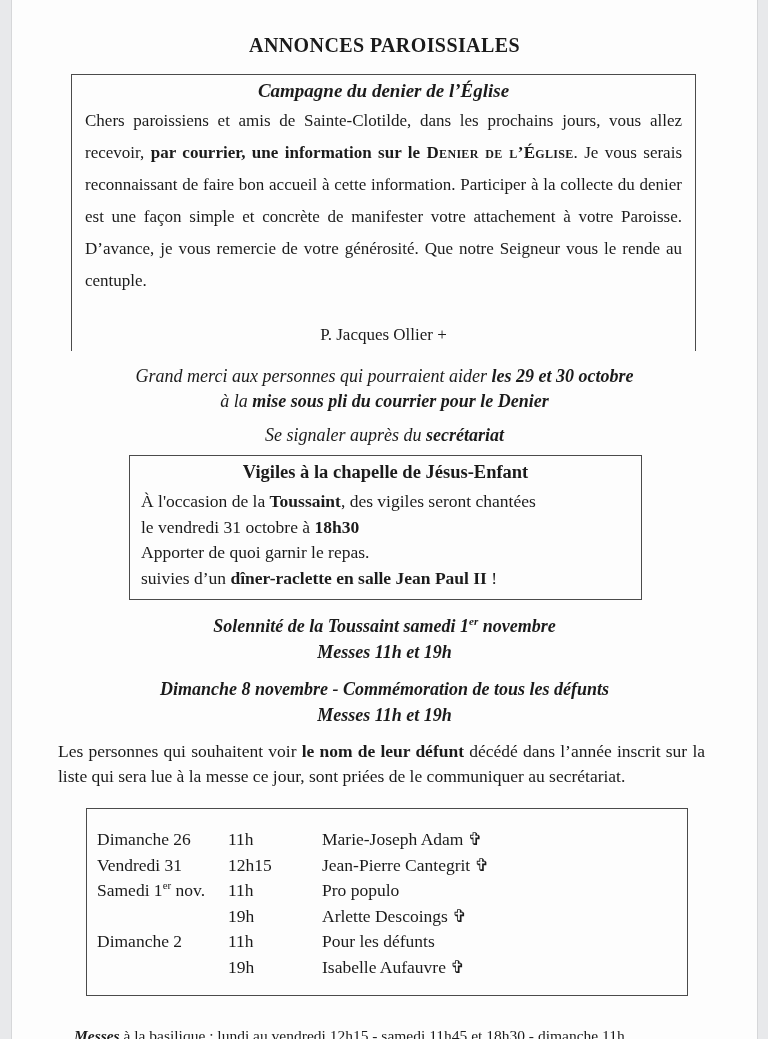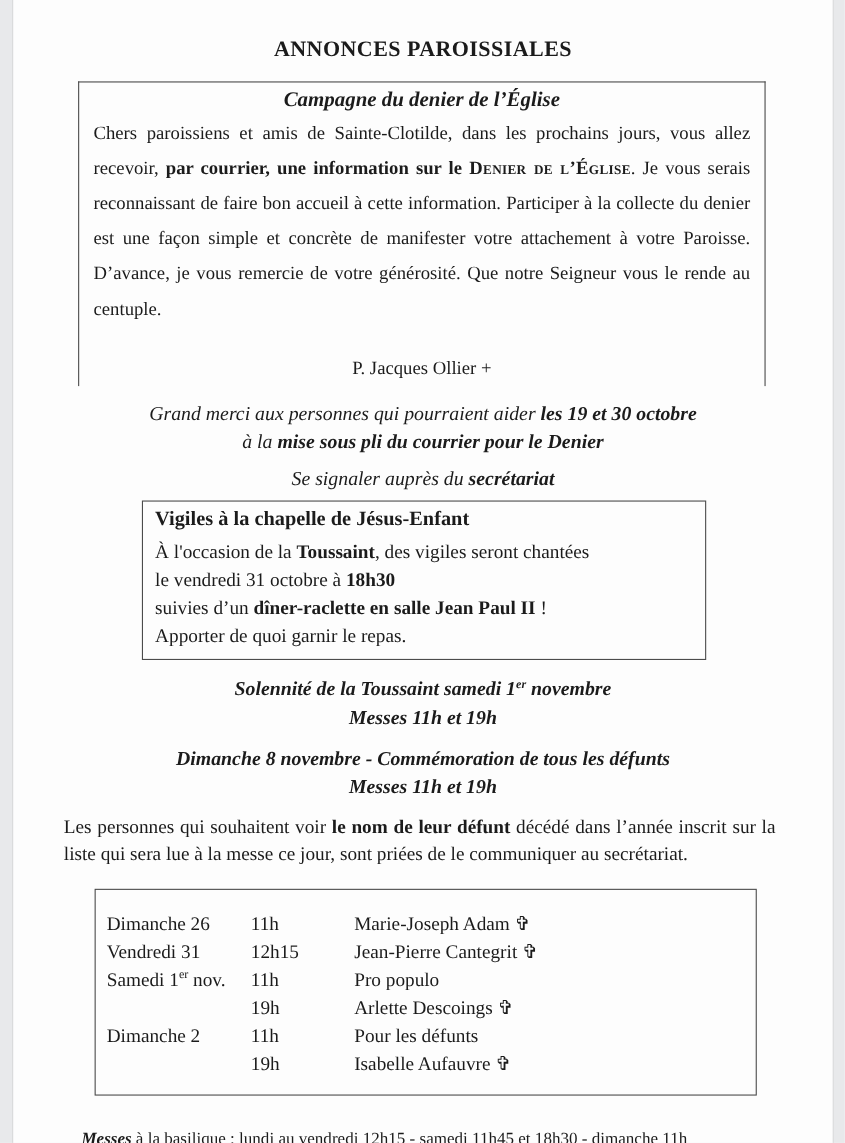--- a/index.html
+++ b/index.html
@@ -67,21 +67,21 @@
     font-style: italic;
     font-size: 18px;
   }
   
   .vigiles-box {
     margin: 9px auto 0 117px;
     width: 513px;
     padding: 6px 11px 8px 11px;
   }
   .vigiles-title {
-    text-align: left;
+    text-align: center;
     font-size: 18.5px;
     font-weight: bold;
     margin-bottom: 6px;
   }
   .vigiles-line { font-size: 17.5px; line-height: 25.5px; }
   
   .bic {
     text-align: center;
     font-weight: bold;
     font-style: italic;
@@ -131,30 +131,30 @@
 <div class="page">
 
   <h1 class="page-title">ANNONCES PAROISSIALES</h1>
 
   <section class="box denier-box">
     <h2 class="denier-title">Campagne du denier de l’Église</h2>
     <p class="denier-body">Chers paroissiens et amis de Sainte-Clotilde, dans les prochains jours, vous allez recevoir, <b>par courrier, une information sur le <span class="smallcaps">Denier de l’Église</span></b>. Je vous serais reconnaissant de faire bon accueil à cette information. Participer à la collecte du denier est une façon simple et concrète de manifester votre attachement à votre Paroisse. D’avance, je vous remercie de votre générosité. Que notre Seigneur vous le rende au centuple.</p>
     <p class="denier-signature">P. Jacques Ollier +</p>
   </section>
 
-  <p class="grand-merci">Grand merci aux personnes qui pourraient aider <b>les 19 et 30 octobre</b><br>à la <b>mise sous pli du courrier pour le Denier</b></p>
+  <p class="grand-merci">Grand merci aux personnes qui pourraient aider <b>les 29 et 30 octobre</b><br>à la <b>mise sous pli du courrier pour le Denier</b></p>
 
   <p class="signaler">Se signaler auprès du <b>secrétariat</b></p>
 
   <section class="box vigiles-box">
     <h3 class="vigiles-title">Vigiles à la chapelle de Jésus-Enfant</h3>
     <p class="vigiles-line">À l'occasion de la <b>Toussaint</b>, des vigiles seront chantées</p>
     <p class="vigiles-line">le vendredi 31 octobre à <b>18h30</b></p>
+    <p class="vigiles-line">Apporter de quoi garnir le repas.</p>
     <p class="vigiles-line">suivies d’un <b>dîner-raclette en salle Jean Paul II</b> !</p>
-    <p class="vigiles-line">Apporter de quoi garnir le repas.</p>
   </section>
 
   <p class="bic mt-solennite">Solennité de la Toussaint samedi 1<sup>er</sup> novembre</p>
   <p class="bic">Messes 11h et 19h</p>
 
   <p class="bic mt-defunts">Dimanche 8 novembre - Commémoration de tous les défunts</p>
   <p class="bic">Messes 11h et 19h</p>
 
   <p class="defunt-note">Les personnes qui souhaitent voir <b>le nom de leur défunt</b> décédé dans l’année inscrit sur la liste qui sera lue à la messe ce jour, sont priées de le communiquer au secrétariat.</p>
 

